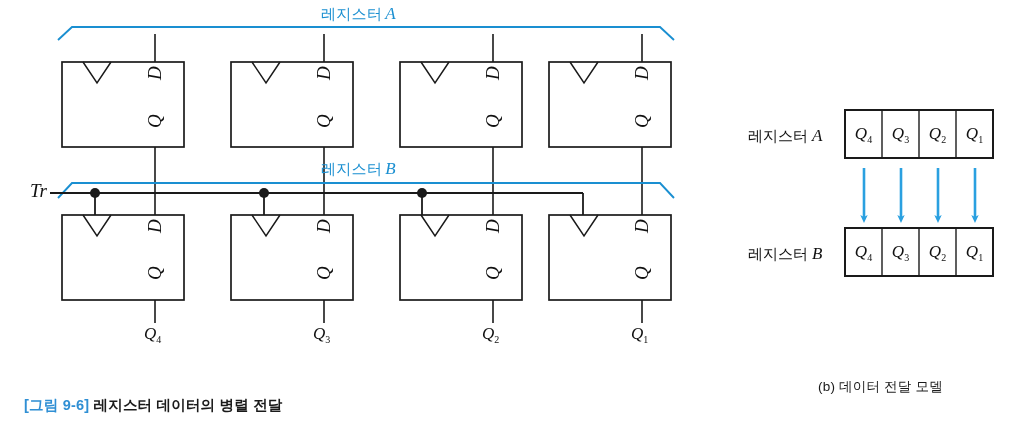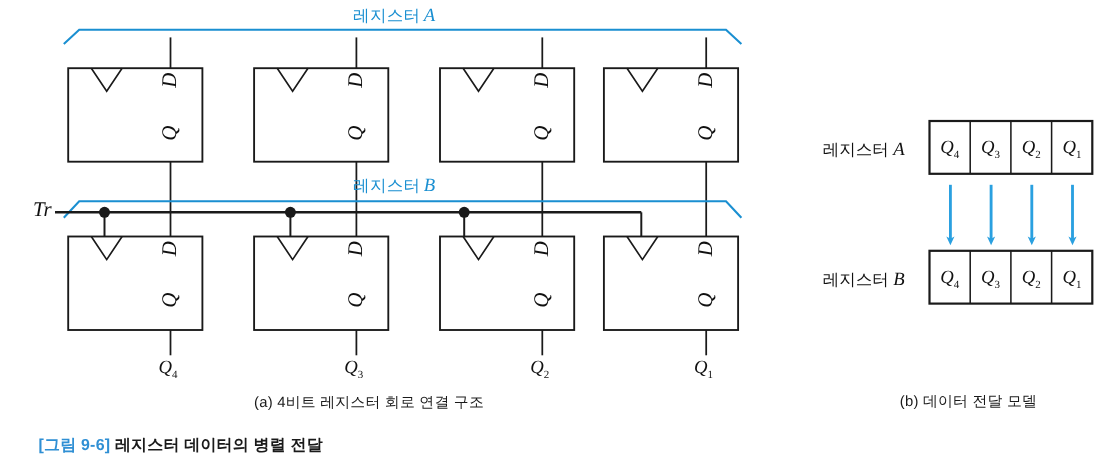--- a/index.html
+++ b/index.html
@@ -303,21 +303,20 @@
   <div class="cellq" style="left:882px; top:243px; width:37px;">
     <span>Q</span><sub>3</sub>
   </div>
   <div class="cellq" style="left:919px; top:243px; width:37px;">
     <span>Q</span><sub>2</sub>
   </div>
   <div class="cellq" style="left:956px; top:243px; width:37px;">
     <span>Q</span><sub>1</sub>
   </div>
 
-  <div class="txt caption" style="left:231px; top:359px;">(a) 4비트 레지스터 회로 연결 구조</div>
-  <div class="txt caption" style="left:818px; top:358px;">(b) 데이터 전달 모델</div>
-
-  <div class="txt figcap" style="left:35px; top:398px;">
+  <div class="txt caption" style="left:818px; top:380px;">(b) 데이터 전달 모델</div>
+
+  <div class="txt figcap" style="left:24px; top:398px;">
     <span class="tag">[그림 9-6]</span>
     <span>레지스터 데이터의 병렬 전달</span>
   </div>
 
 </div>
 
 </body></html>

